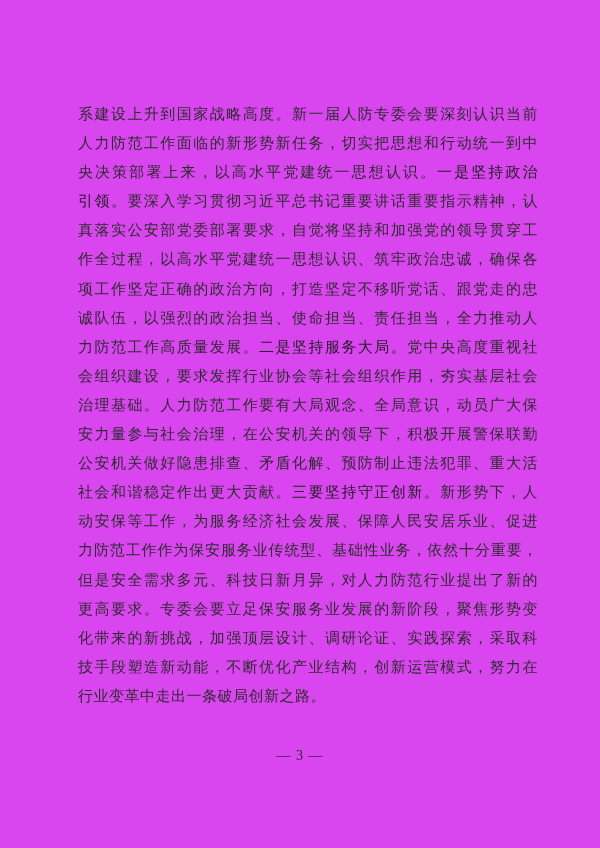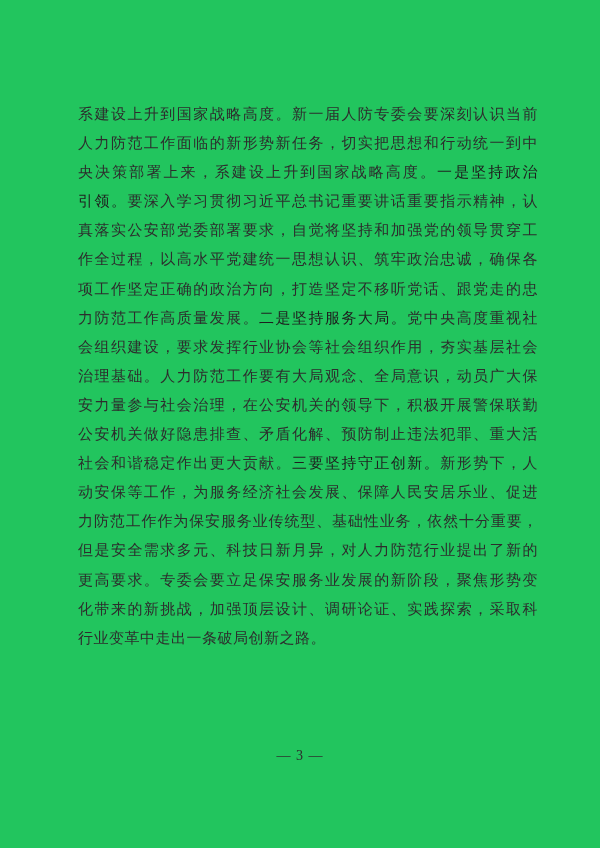--- a/index.html
+++ b/index.html
@@ -4,21 +4,21 @@
 <style>
   html, body {
     margin: 0;
     padding: 0;
     background: #ffffff;
   }
   .page {
     position: relative;
     width: 600px;
     height: 848px;
-    background: #22c55e;
+    background: #d946ef;
     overflow: hidden;
     font-family: "Liberation Serif", "DejaVu Serif", serif;
     color: #2d2d2d;
   }
   .body-text {
     position: absolute;
     left: 78px;
     top: 100px;
     width: 460px;
   }
@@ -48,32 +48,34 @@
     color: #2d2d2d;
   }
 </style>
 </head>
 <body>
 
 <div class="page">
   <div class="body-text">
       <div class="line"><span class="seg">系建设上升到国家战略高度。新一届人防专委会要深刻认识当前</span></div>
       <div class="line"><span class="seg">人力防范工作面临的新形势新任务，切实把思想和行动统一到中</span></div>
-      <div class="line"><span class="seg">央决策部署上来，系建设上升到国家战略高度。</span><span class="seg bold">一是坚持政治</span></div>
+      <div class="line"><span class="seg">央决策部署上来，以高水平党建统一思想认识。</span><span class="seg bold">一是坚持政治</span></div>
       <div class="line"><span class="seg bold">引领。</span><span class="seg">要深入学习贯彻习近平总书记重要讲话重要指示精神，认</span></div>
       <div class="line"><span class="seg">真落实公安部党委部署要求，自觉将坚持和加强党的领导贯穿工</span></div>
       <div class="line"><span class="seg">作全过程，以高水平党建统一思想认识、筑牢政治忠诚，确保各</span></div>
       <div class="line"><span class="seg">项工作坚定正确的政治方向，打造坚定不移听党话、跟党走的忠</span></div>
+      <div class="line"><span class="seg">诚队伍，以强烈的政治担当、使命担当、责任担当，全力推动人</span></div>
       <div class="line"><span class="seg">力防范工作高质量发展。</span><span class="seg bold">二是坚持服务大局。</span><span class="seg">党中央高度重视社</span></div>
       <div class="line"><span class="seg">会组织建设，要求发挥行业协会等社会组织作用，夯实基层社会</span></div>
       <div class="line"><span class="seg">治理基础。人力防范工作要有大局观念、全局意识，动员广大保</span></div>
       <div class="line"><span class="seg">安力量参与社会治理，在公安机关的领导下，积极开展警保联勤</span></div>
       <div class="line"><span class="seg">公安机关做好隐患排查、矛盾化解、预防制止违法犯罪、重大活</span></div>
       <div class="line"><span class="seg">社会和谐稳定作出更大贡献。</span><span class="seg bold">三要坚持守正创新。</span><span class="seg">新形势下，人</span></div>
       <div class="line"><span class="seg">动安保等工作，为服务经济社会发展、保障人民安居乐业、促进</span></div>
       <div class="line"><span class="seg">力防范工作作为保安服务业传统型、基础性业务，依然十分重要，</span></div>
       <div class="line"><span class="seg">但是安全需求多元、科技日新月异，对人力防范行业提出了新的</span></div>
       <div class="line"><span class="seg">更高要求。专委会要立足保安服务业发展的新阶段，聚焦形势变</span></div>
       <div class="line"><span class="seg">化带来的新挑战，加强顶层设计、调研论证、实践探索，采取科</span></div>
+      <div class="line"><span class="seg">技手段塑造新动能，不断优化产业结构，创新运营模式，努力在</span></div>
       <div class="line last"><span class="seg">行业变革中走出一条破局创新之路。</span></div>
     </div>
   <div class="page-number">— 3 —</div>
 </div>
 
 </body></html>

